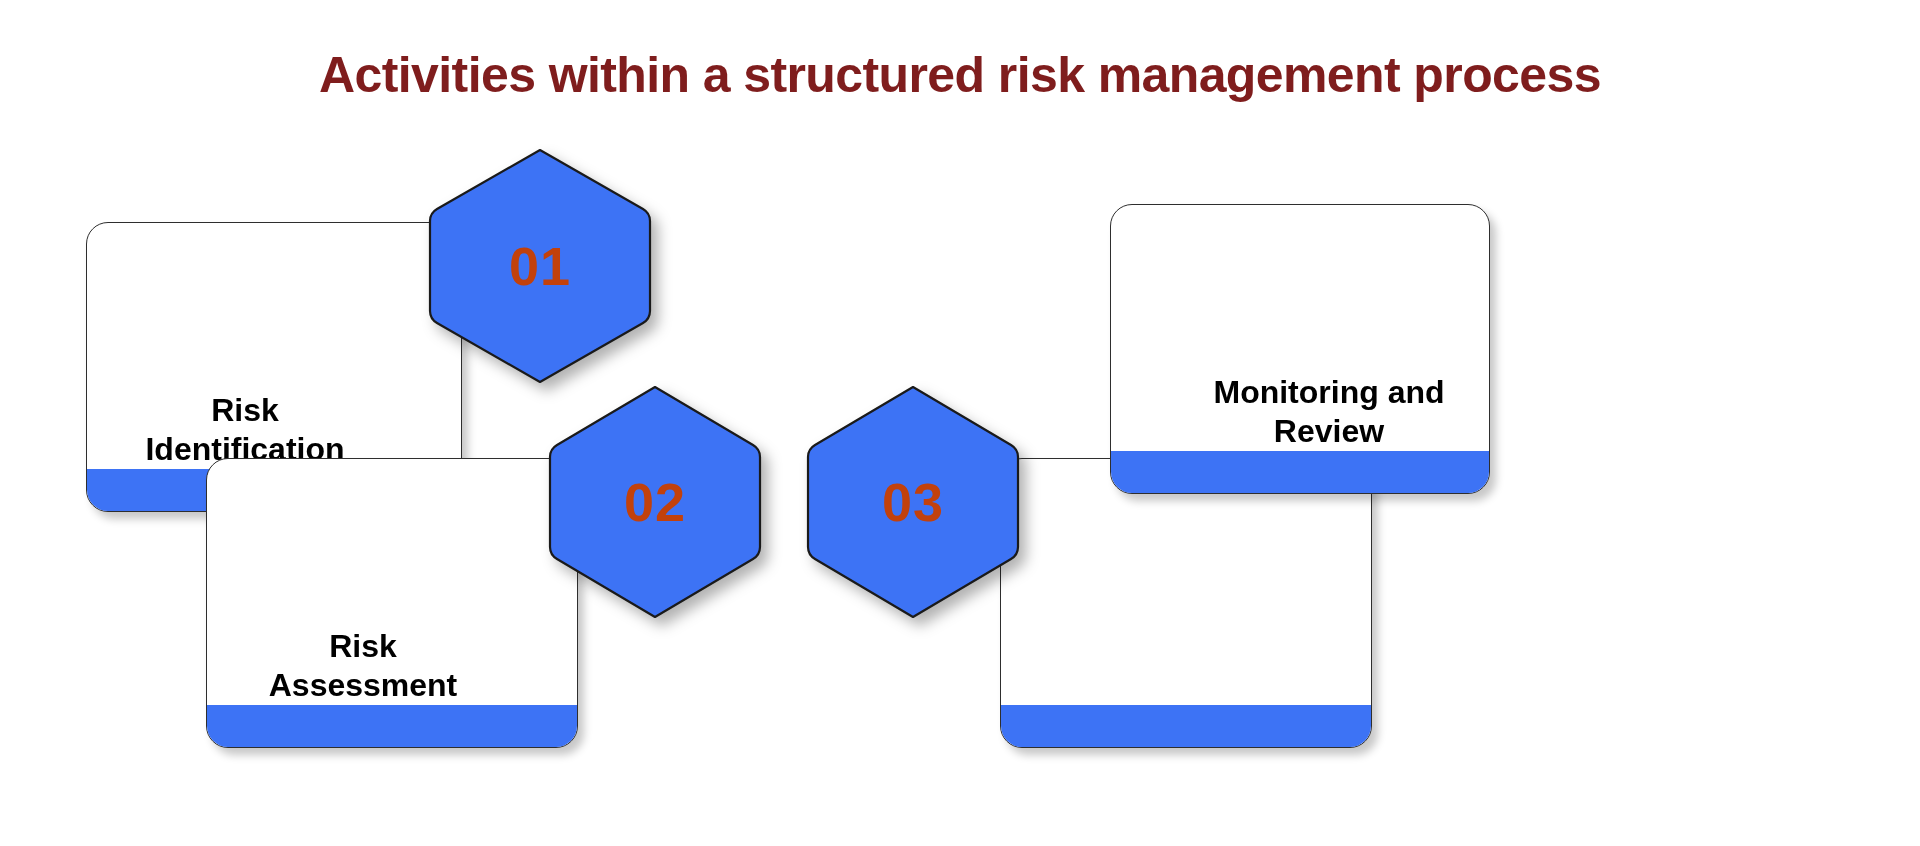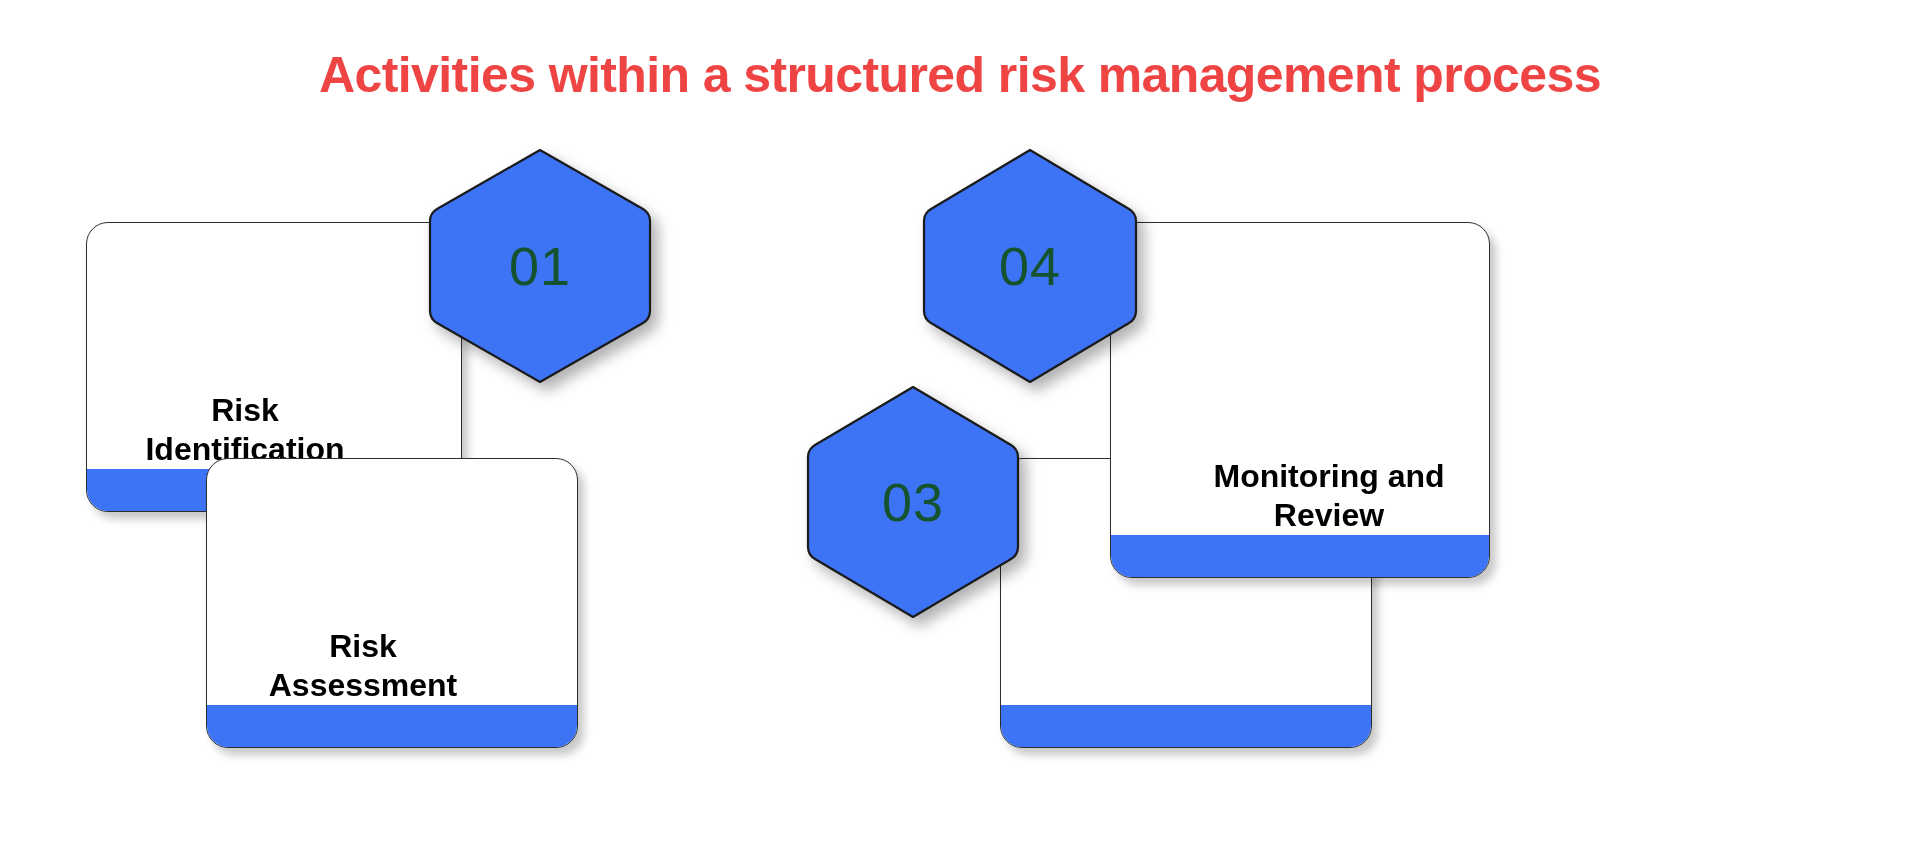--- a/index.html
+++ b/index.html
@@ -25,21 +25,21 @@
   
   #page-title {
     position: absolute;
     left: 0;
     top: 12px;
     width: 1920px;
     text-align: center;
     font-size: 50px;
     font-weight: 700;
     letter-spacing: -0.6px;
-    color: #ef4444;
+    color: #7f1d1d;
     white-space: nowrap;
   }
 
   
   .card {
     position: absolute;
     box-sizing: border-box;
     background: #ffffff;
     border: 1.3px solid #2e2e2e;
     border-radius: 22px;
@@ -75,40 +75,40 @@
   }
 
   
   .card.side-right .card-body { right: 58px; }
   .card.side-left  .card-body { left: 58px; }
 
   
   #card-1 { left: 86px;   top: 222px; width: 376px; height: 290px; }
   #card-2 { left: 206px;  top: 458px; width: 372px; height: 290px; }
   #card-3 { left: 1000px; top: 458px; width: 372px; height: 290px; }
-  #card-4 { left: 1110px; top: 222px; width: 380px; height: 356px; }
+  #card-4 { left: 1110px; top: 204px; width: 380px; height: 290px; }
 
   
   .hex {
     position: absolute;
     filter: drop-shadow(7px 8px 7px rgba(0,0,0,0.30));
   }
   .hex svg { display: block; }
   .hex-num {
     position: absolute;
     left: 0;
     top: 0;
     width: 100%;
     height: 100%;
     display: flex;
     align-items: center;
     justify-content: center;
     font-size: 54px;
-    font-weight: 400;
-    color: #14532d;
+    font-weight: 700;
+    color: #c2410c;
     letter-spacing: 1px;
     pointer-events: none;
   }
 
   #hex-1 { left: 424px;  top: 147px; width: 232px; height: 238px; }
   #hex-2 { left: 544px;  top: 384px; width: 222px; height: 236px; }
   #hex-3 { left: 802px;  top: 384px; width: 222px; height: 236px; text-align: center; }
   #hex-4 { left: 918px;  top: 147px; width: 224px; height: 238px; }
 </style>
 </head>
@@ -135,20 +135,27 @@
   </div>
 
   <div class="card side-right" id="card-2">
     <div class="card-body">
       <div class="card-label">Risk
 Assessment</div>
     </div>
     <div class="card-footer"></div>
   </div>
 
+  <div class="hex" id="hex-2">
+    <svg width="222" height="236" viewBox="0 0 222 236" aria-hidden="true">
+      <path d="M111 3 L209 61 A14 14 0 0 1 216 73 L216 163 A14 14 0 0 1 209 175
+               L111 233 L13 175 A14 14 0 0 1 6 163 L6 73 A14 14 0 0 1 13 61 Z" fill="#3D73F5" stroke="#1a1a1a" stroke-width="2.2" stroke-linejoin="round"></path>
+    </svg>
+    <div class="hex-num">02</div>
+  </div>
 
   <div class="card side-left" id="card-3">
     <div class="card-footer"></div>
   </div>
 
   <div class="hex" id="hex-3">
     <svg width="222" height="236" viewBox="0 0 222 236" aria-hidden="true">
       <path d="M111 3 L209 61 A14 14 0 0 1 216 73 L216 163 A14 14 0 0 1 209 175
                L111 233 L13 175 A14 14 0 0 1 6 163 L6 73 A14 14 0 0 1 13 61 Z" fill="#3D73F5" stroke="#1a1a1a" stroke-width="2.2" stroke-linejoin="round"></path>
     </svg>
@@ -156,21 +163,14 @@
   </div>
 
   <div class="card side-left" id="card-4">
     <div class="card-body">
       <div class="card-label">Monitoring and
 Review</div>
     </div>
     <div class="card-footer"></div>
   </div>
 
-  <div class="hex" id="hex-4">
-    <svg width="224" height="238" viewBox="0 0 224 238" aria-hidden="true">
-      <path d="M112 3 L211 62 A14 14 0 0 1 218 74 L218 164 A14 14 0 0 1 211 176
-               L112 235 L13 176 A14 14 0 0 1 6 164 L6 74 A14 14 0 0 1 13 62 Z" fill="#3D73F5" stroke="#1a1a1a" stroke-width="2.2" stroke-linejoin="round"></path>
-    </svg>
-    <div class="hex-num">04</div>
-  </div>
 
 </div>
 
 </body></html>

